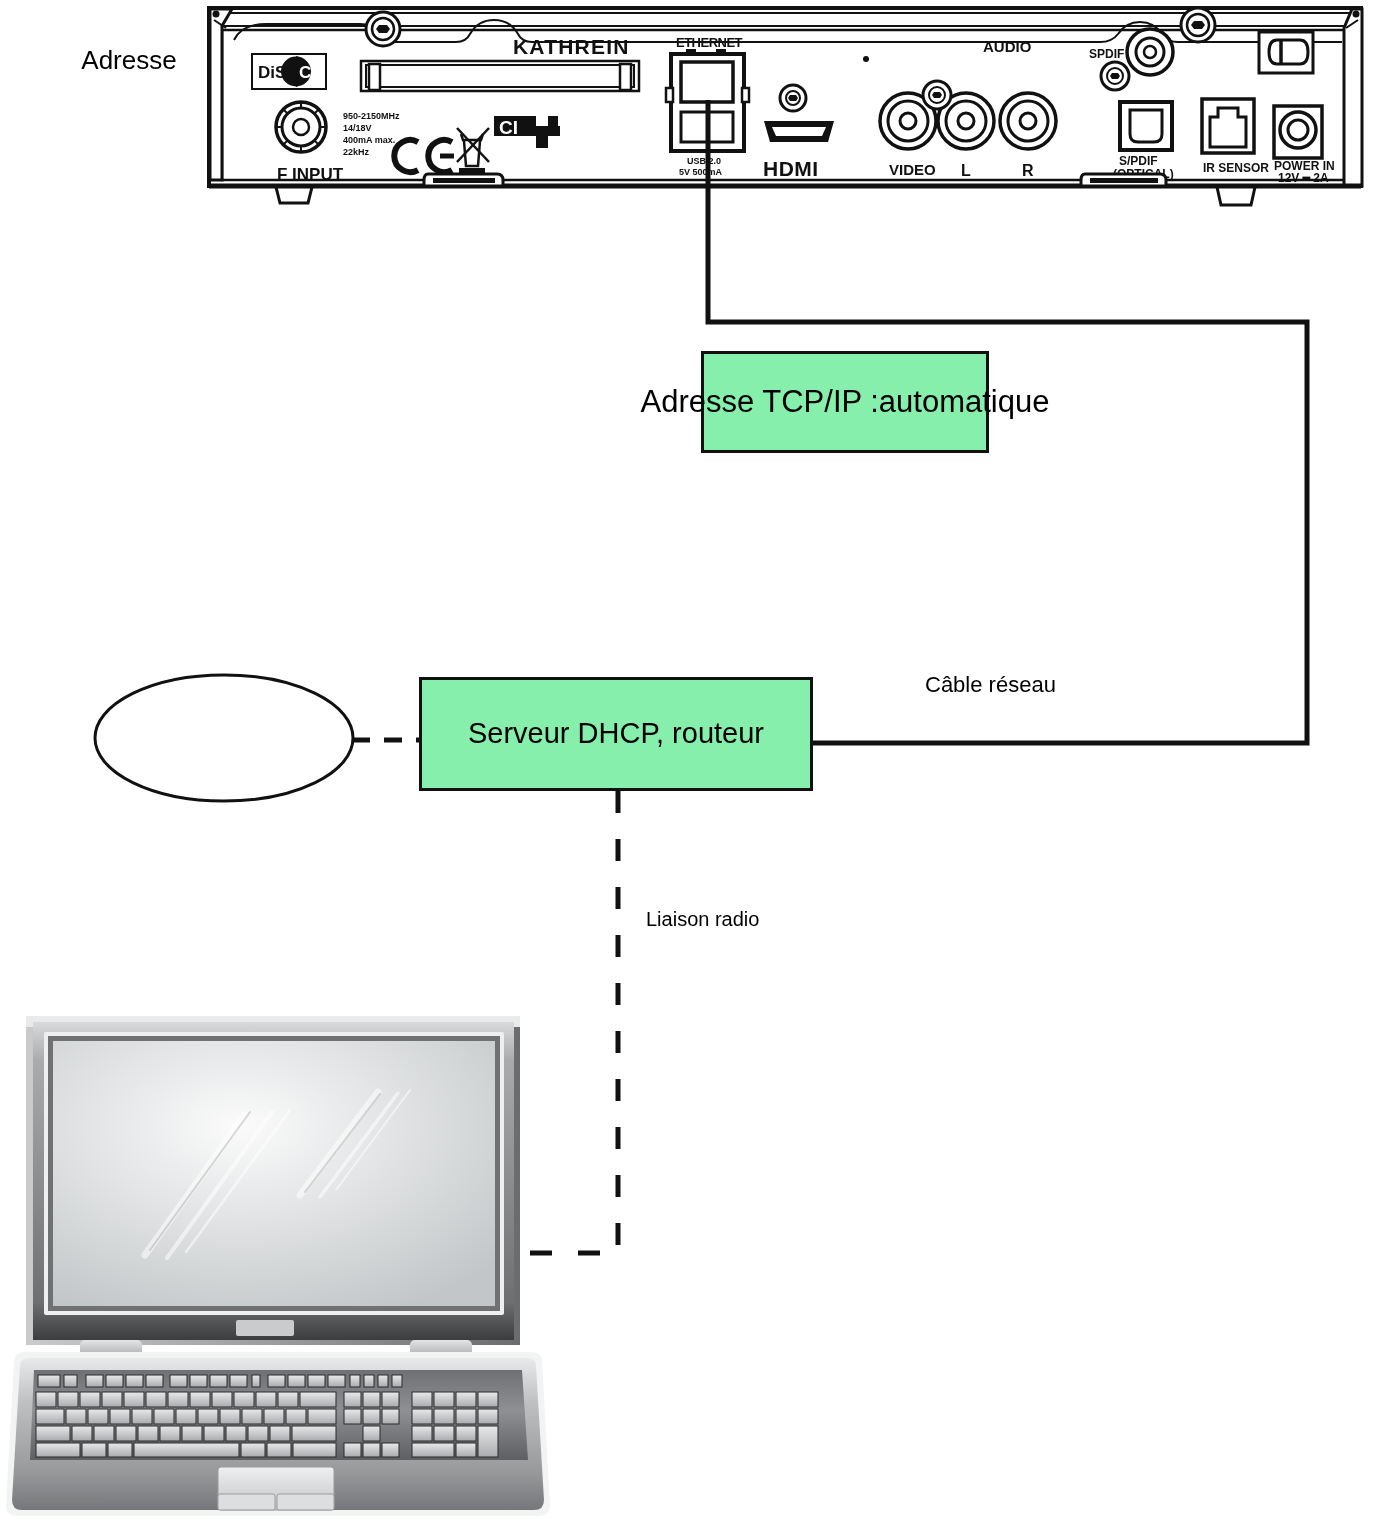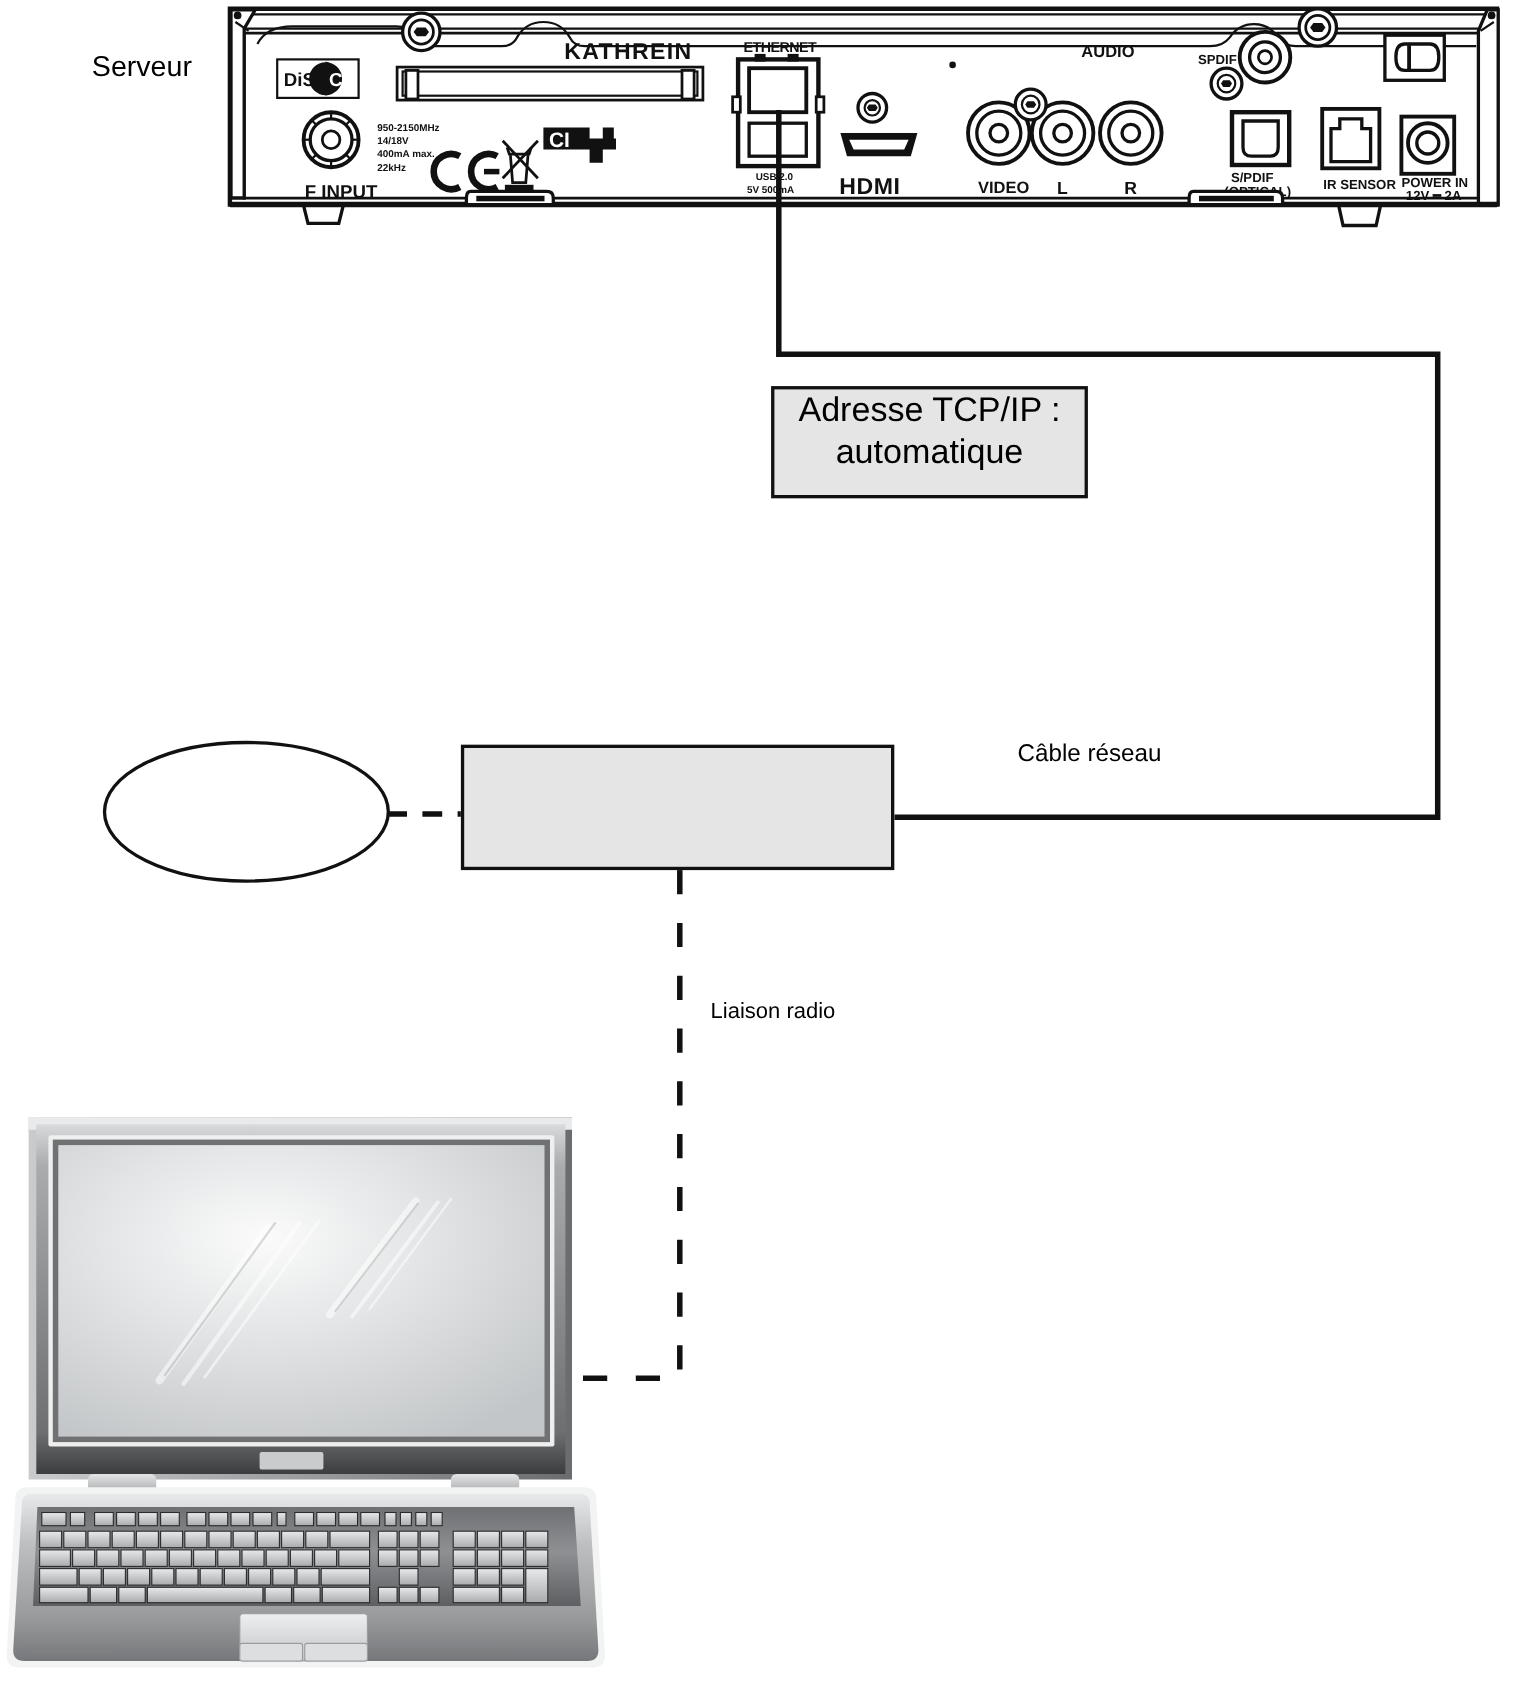--- a/index.html
+++ b/index.html
@@ -1,22 +1,22 @@
 <!DOCTYPE html>
 <html><head>
 <meta charset="utf-8">
 <style>
   html,body{margin:0;padding:0;background:#ffffff;}
   body{width:1379px;height:1540px;position:relative;overflow:hidden;
        font-family:"Liberation Sans",sans-serif;color:#000;}
   .stage{position:absolute;left:0;top:0;width:1379px;height:1540px;}
   svg.layer{position:absolute;left:0;top:0;width:1379px;height:1540px;}
-  .boxlabel{position:absolute;border:3px solid #111;background:#e5e5e5;
-            box-sizing:border-box;display:flex;flex-direction:column;
-            align-items:center;justify-content:flex-start;line-height:1.22;}
+  .boxlabel{position:absolute;border:3px solid #111;background:#86efac;
+            box-sizing:border-box;display:flex;
+            align-items:center;justify-content:center;line-height:1.22;}
   .boxlabel span{display:block;text-align:center;white-space:nowrap;}
   .freetext{position:absolute;white-space:nowrap;}
   #tcpip-box{left:701px;top:351px;width:288px;height:102px;font-size:31px;}
   #router-box{left:419px;top:677px;width:394px;height:114px;font-size:29px;}
   #oval-label{left:95px;top:678px;width:258px;height:120px;
               display:flex;align-items:center;justify-content:center;font-size:26px;}
   #lbl-cable{left:925px;top:672px;font-size:22px;}
   #lbl-radio{left:646px;top:908px;font-size:20px;}
 </style>
 </head>
@@ -437,23 +437,24 @@
       <rect x="26" y="1498" width="78" height="5" rx="2" fill="#7e8082"></rect>
     </g>
   </svg>
 
   <div class="boxlabel" id="tcpip-box">
     <span>Adresse TCP/IP :</span>
     <span>automatique</span>
   </div>
 
   <div class="boxlabel" id="router-box">
+    <span>Serveur DHCP, routeur</span>
   </div>
 
   <div id="oval-label">
-    <span>Serveur</span>
+    <span>Adresse</span>
   </div>
 
   <div class="freetext" id="lbl-cable">Câble réseau</div>
 
   <div class="freetext" id="lbl-radio">Liaison radio</div>
 
 </div>
 
 </body></html>

